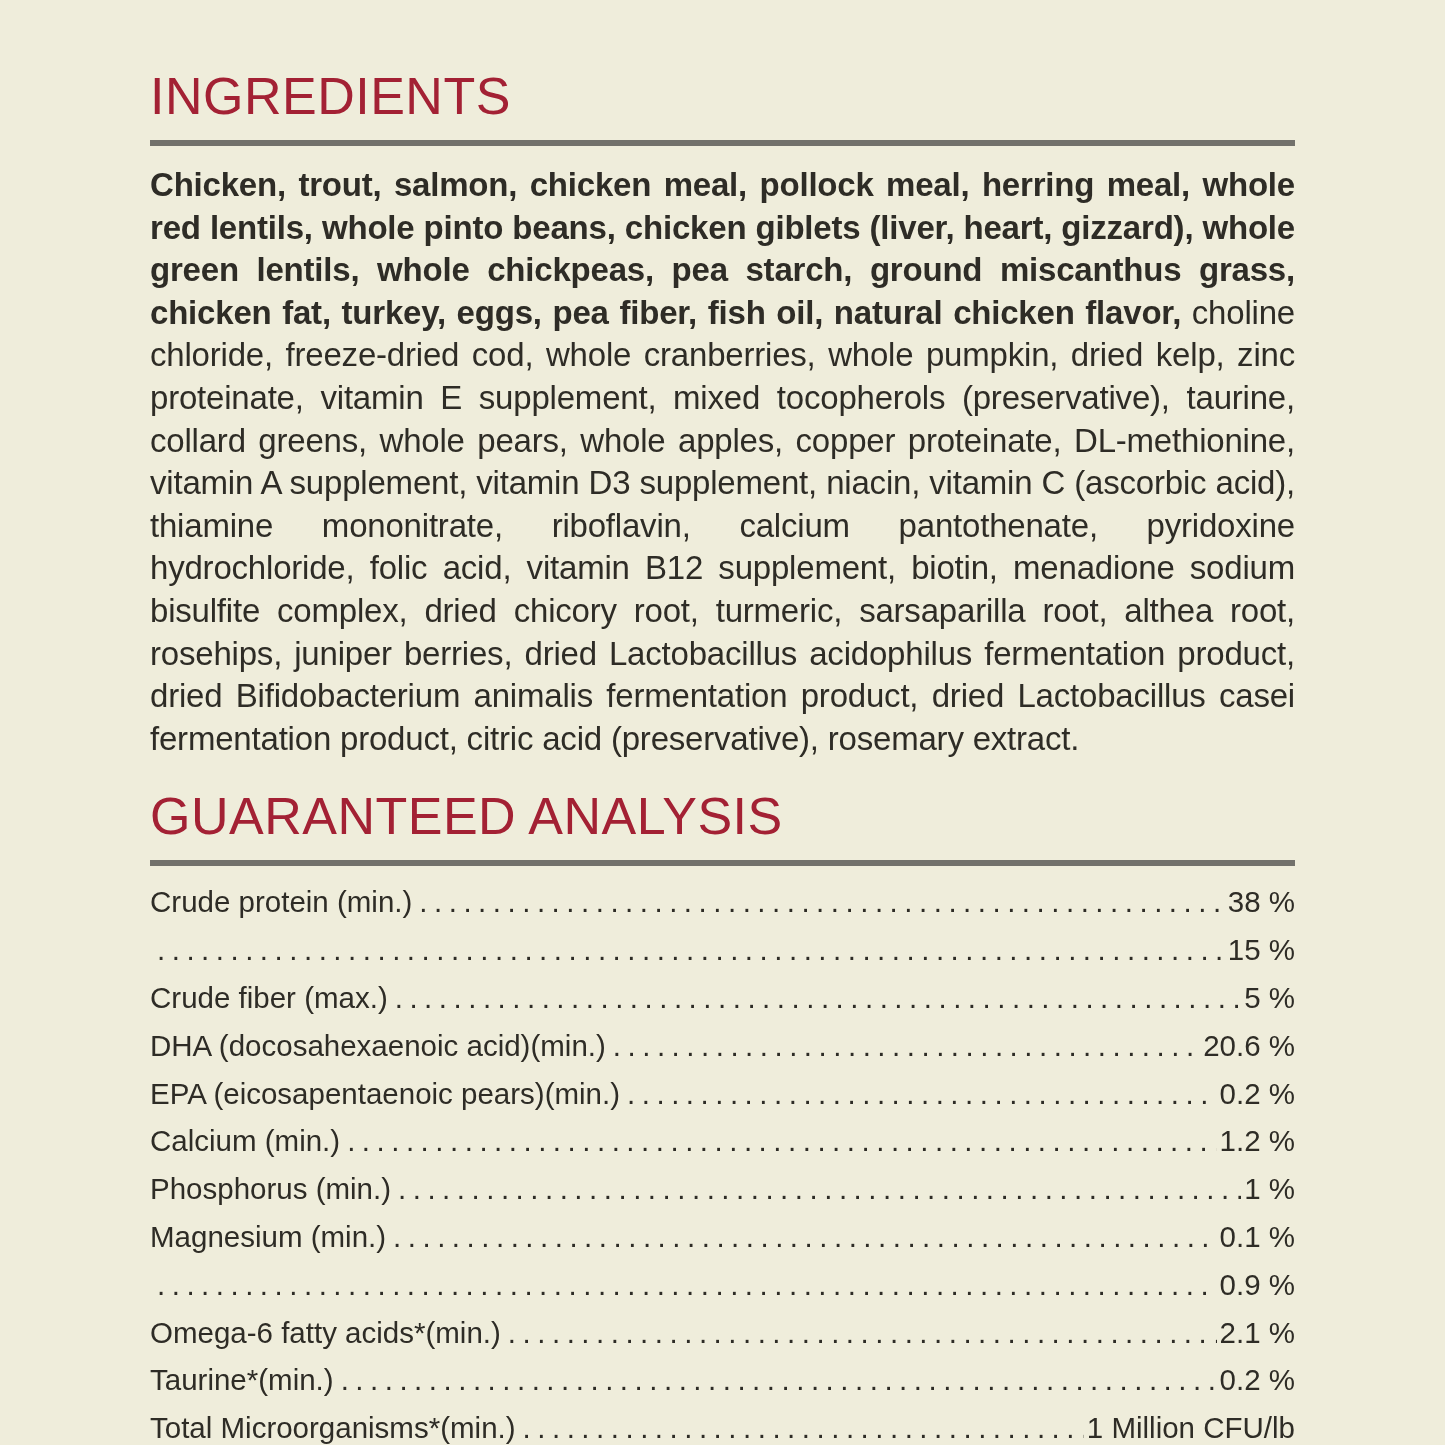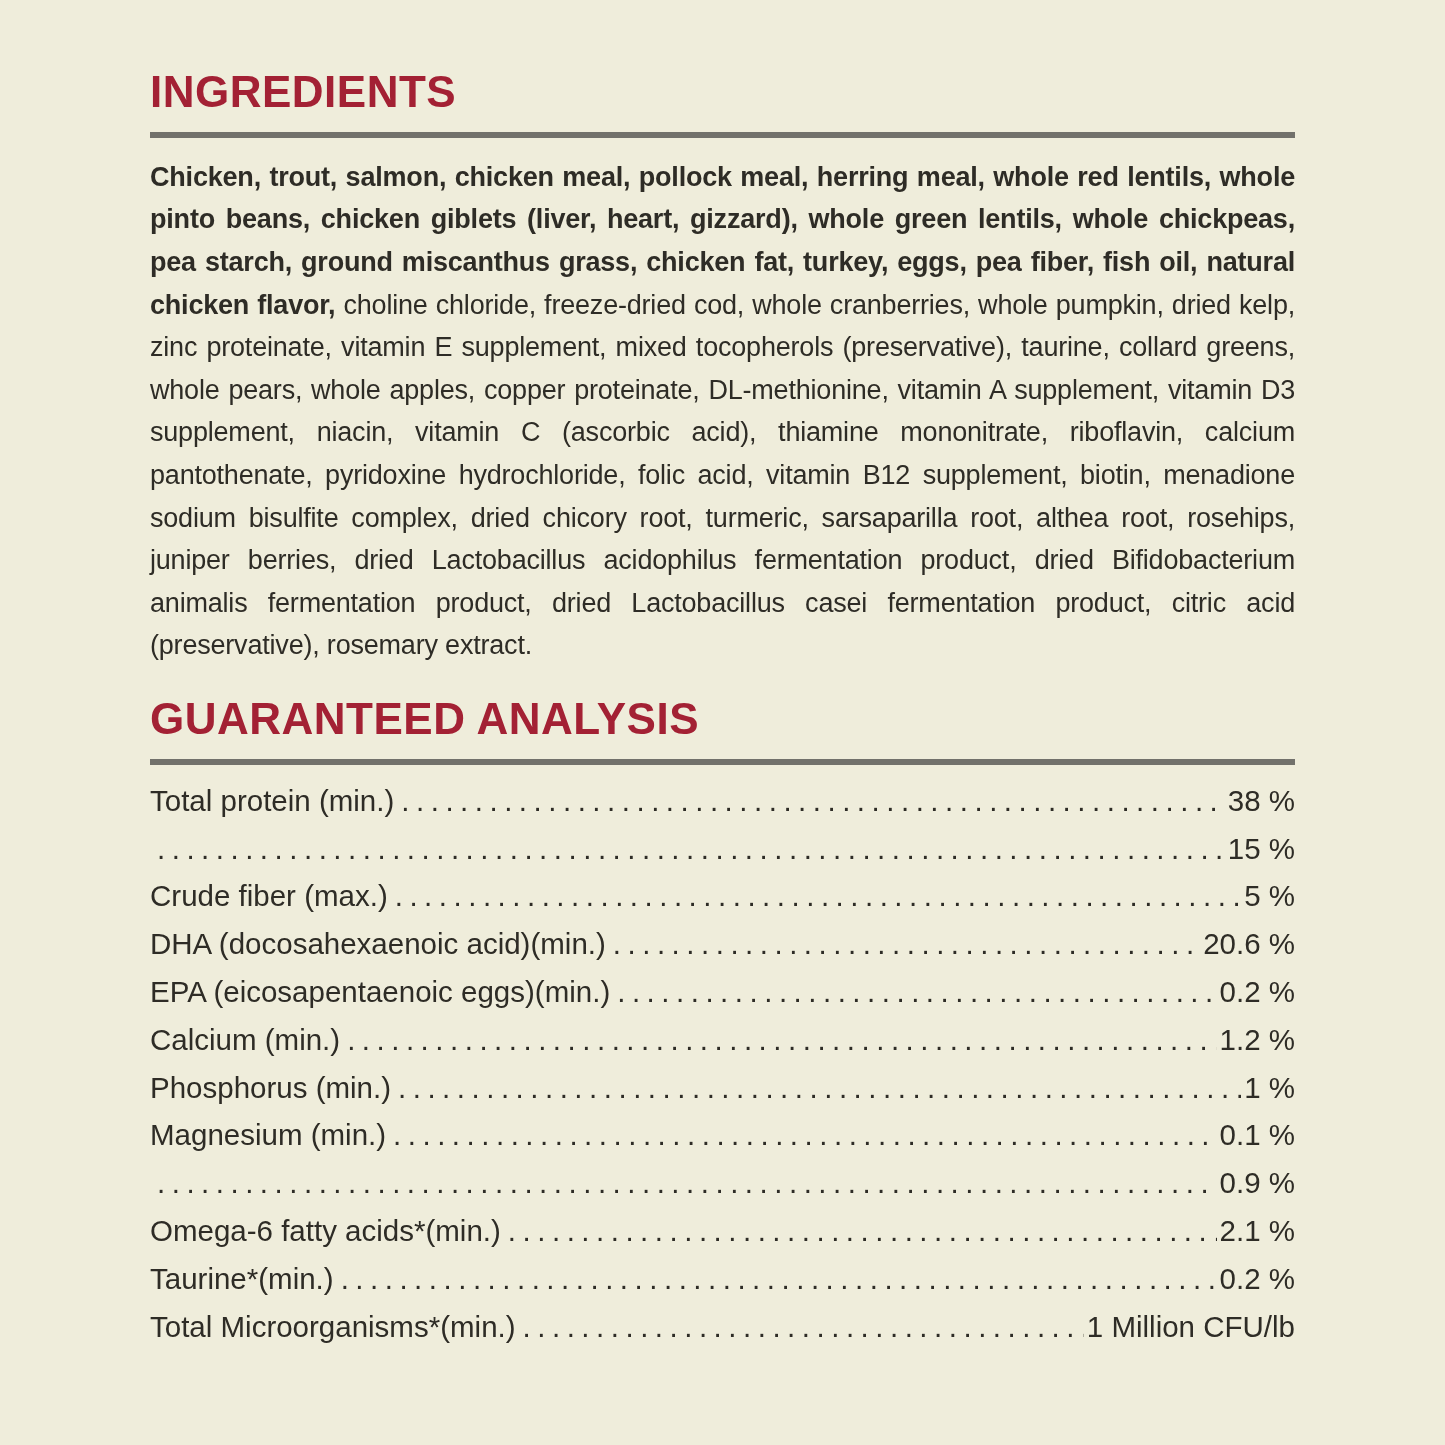--- a/index.html
+++ b/index.html
@@ -21,35 +21,35 @@
     font-family: "Liberation Sans", sans-serif;
     overflow: hidden;
   }
   .page {
     padding: 70px 150px 0 150px;
     width: 100%;
     height: 100%;
   }
   .section-title {
     margin: 0;
-    font-size: 44px;
+    font-size: 52px;
     line-height: 1.02;
-    font-weight: bold;
+    font-weight: normal;
     color: var(--accent);
     letter-spacing: 0.5px;
   }
   .rule {
     border: none;
     height: 6px;
     background: var(--rule);
     margin: 17px 0 0 0;
   }
   .ingredients-text {
     margin: 18px 0 0 0;
-    font-size: 27px;
+    font-size: 33px;
     line-height: 42.6px;
     text-align: justify;
     letter-spacing: -0.2px;
   }
   .ingredients-text .bold { font-weight: bold; }
   .ga-title { margin-top: 30px; }
   .analysis { margin-top: 12px; }
   .row {
     display: flex;
     align-items: baseline;
@@ -81,21 +81,21 @@
   <hr class="rule">
 
   <p class="ingredients-text"><span class="bold">Chicken, trout, salmon, chicken meal, pollock meal, herring meal, whole red lentils, whole pinto beans, chicken giblets (liver, heart, gizzard), whole green lentils, whole chickpeas, pea starch, ground miscanthus grass, chicken fat, turkey, eggs, pea fiber, fish oil, natural chicken flavor,</span><span> choline chloride, freeze-dried cod, whole cranberries, whole pumpkin, dried kelp, zinc proteinate, vitamin E supplement, mixed tocopherols (preservative), taurine, collard greens, whole pears, whole apples, copper proteinate, DL-methionine, vitamin A supplement, vitamin D3 supplement, niacin, vitamin C (ascorbic acid), thiamine mononitrate, riboflavin, calcium pantothenate, pyridoxine hydrochloride, folic acid, vitamin B12 supplement, biotin, menadione sodium bisulfite complex, dried chicory root, turmeric, sarsaparilla root, althea root, rosehips, juniper berries, dried Lactobacillus acidophilus fermentation product, dried Bifidobacterium animalis fermentation product, dried Lactobacillus casei fermentation product, citric acid (preservative), rosemary extract.</span></p>
 
   <h1 class="section-title ga-title">GUARANTEED ANALYSIS</h1>
   <hr class="rule">
 
   <div class="analysis">
 
       <div class="row">
-        <span class="label">Total protein (min.)</span>
+        <span class="label">Crude protein (min.)</span>
         <span class="leader"></span>
         <span class="value">38 %</span>
       </div>
 
       <div class="row">
         <span class="leader"></span>
         <span class="value">15 %</span>
       </div>
 
       <div class="row">
@@ -105,21 +105,21 @@
       </div>
 
 
       <div class="row">
         <span class="label">DHA (docosahexaenoic acid)(min.)</span>
         <span class="leader"></span>
         <span class="value">20.6 %</span>
       </div>
 
       <div class="row">
-        <span class="label">EPA (eicosapentaenoic eggs)(min.)</span>
+        <span class="label">EPA (eicosapentaenoic pears)(min.)</span>
         <span class="leader"></span>
         <span class="value">0.2 %</span>
       </div>
 
       <div class="row">
         <span class="label">Calcium (min.)</span>
         <span class="leader"></span>
         <span class="value">1.2 %</span>
       </div>
 

